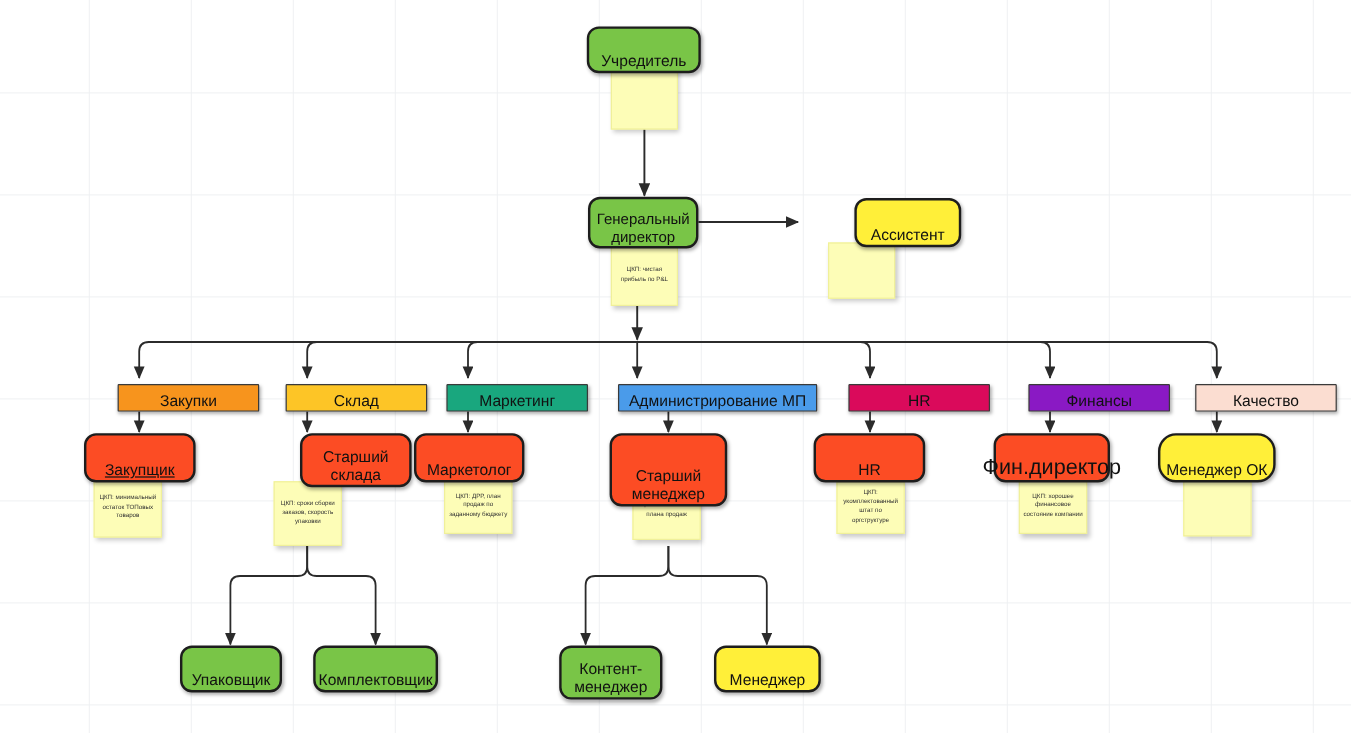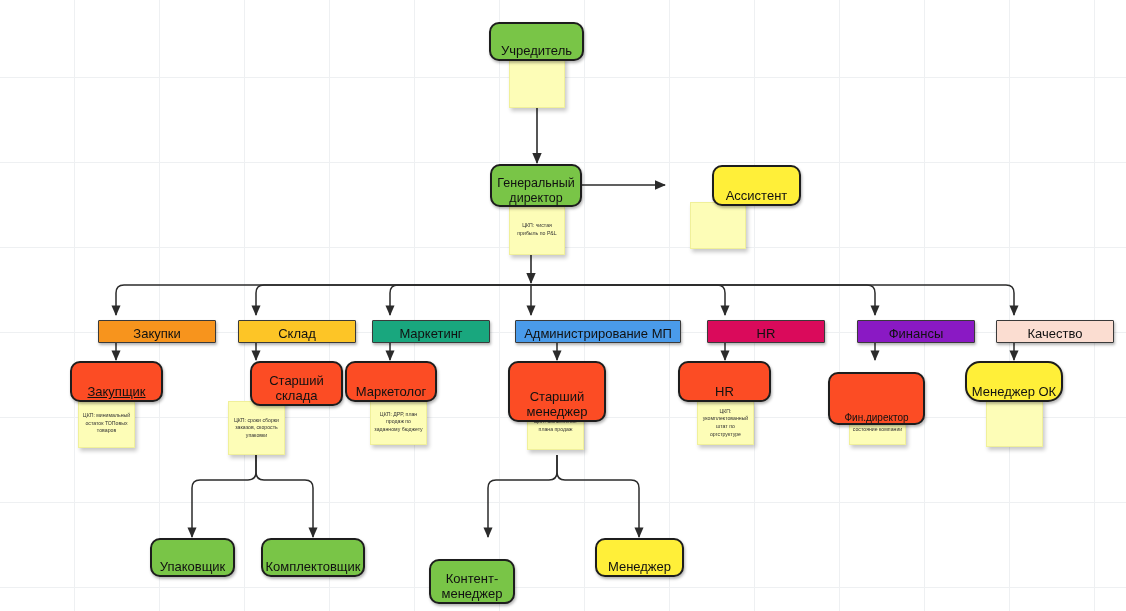--- a/index.html
+++ b/index.html
@@ -155,36 +155,36 @@
   <div class="node rounded" style="left:508px; top:361px; width:98px; height:61px; background:#fc4c24; font-size:13px;">
     <span>Старший менеджер</span>
   </div>
   <div class="note" style="left:527px; top:401px; width:57px; height:49px;">ЦКП: выполнение плана продаж</div>
 
   <div class="node rounded" style="left:678px; top:361px; width:93px; height:41px; background:#fc4c24; font-size:13px;">
     <span>HR</span>
   </div>
   <div class="note" style="left:697px; top:401px; width:57px; height:44px;">ЦКП: укомплектованный штат по оргструктуре</div>
 
-  <div class="node rounded" style="left:828px; top:372px; width:97px; height:53px; background:#fc4c24; font-size:10px;">
+  <div class="node rounded" style="left:828px; top:361px; width:97px; height:41px; background:#fc4c24; font-size:18px;">
     <span>Фин.директор</span>
   </div>
   <div class="note" style="left:849px; top:399px; width:57px; height:46px;">ЦКП: хорошее финансовое состояние компании</div>
 
   <div class="node rounded" style="left:965px; top:361px; width:98px; height:41px; background:#ffef39; font-size:13px;border-radius:15px;">
     <span>Менеджер ОК</span>
   </div>
   <div class="note blank" style="left:986px; top:399px; width:57px; height:48px;"></div>
 
   <div class="node rounded" style="left:150px; top:538px; width:85px; height:39px; background:#79c547; font-size:13px;">
     <span>Упаковщик</span>
   </div>
   <div class="node rounded" style="left:261px; top:538px; width:104px; height:39px; background:#79c547; font-size:13px;">
     <span>Комплектовщик</span>
   </div>
-  <div class="node rounded" style="left:429px; top:538px; width:86px; height:45px; background:#79c547; font-size:13px;margin-top:21px;">
+  <div class="node rounded" style="left:466px; top:538px; width:86px; height:45px; background:#79c547; font-size:13px;">
     <span>Контент-менеджер</span>
   </div>
   <div class="node rounded" style="left:595px; top:538px; width:89px; height:39px; background:#ffef39; font-size:13px;">
     <span>Менеджер</span>
   </div>
 
 </div>
 
 </body></html>

